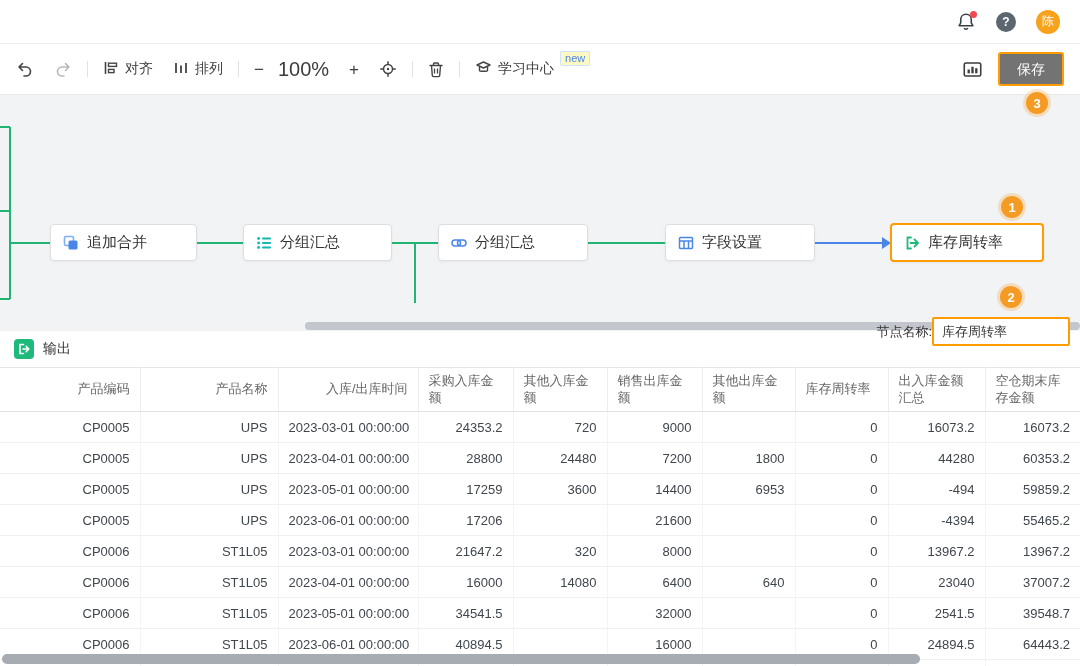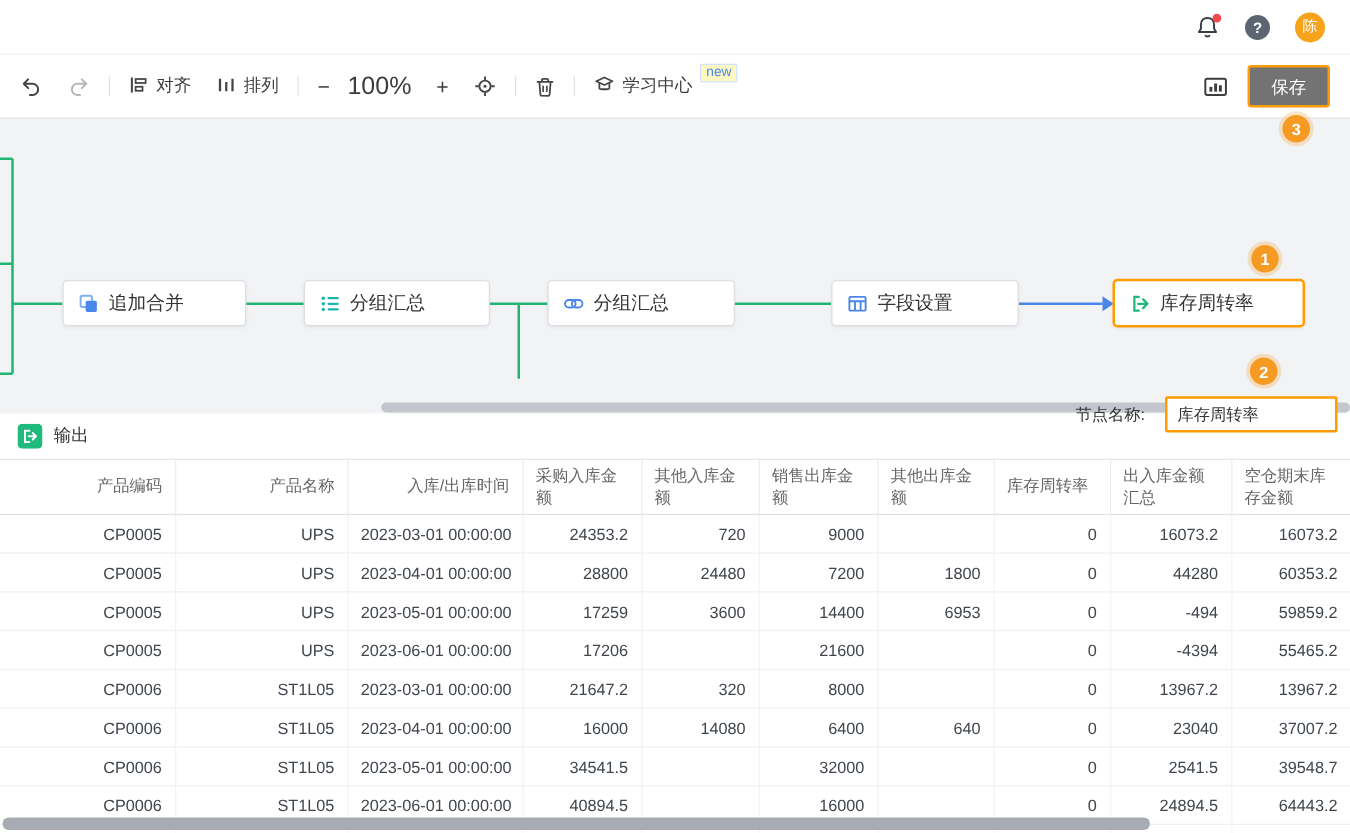--- a/index.html
+++ b/index.html
@@ -42,21 +42,21 @@
     display:flex;align-items:center;gap:8px;padding:0 12px;font-size:15px;color:#333;
     box-shadow:0 1px 3px rgba(0,0,0,.05);cursor:pointer}
   .node.selected{border:2px solid #ff9c00;top:128px;height:39px}
   .nico{display:flex;align-items:center}
   .canvas-scroll{position:absolute;left:305px;right:0;bottom:1px;height:8px;background:#c3c7cd;
     border-radius:4px;cursor:pointer}
 
   
   .panel{position:relative;background:#fff;height:334px}
   .panel-head{height:36px;display:flex;align-items:center;gap:9px;padding:0 14px;font-size:14px;color:#333}
-  .nodename{position:absolute;right:10px;top:-14px;display:flex;align-items:center;gap:16px;
+  .nodename{position:absolute;right:10px;top:-14px;display:flex;align-items:center;gap:0;
     font-size:13px;color:#333;z-index:6}
   .nodename input{width:138px;height:29px;border:2px solid #ff9c00;border-radius:2px;background:#fff;
     padding:0 8px;font-size:13px;color:#333;outline:none}
 
   
   table{border-collapse:collapse;table-layout:fixed;width:1080px;font-size:13px}
   th{height:44px;font-weight:normal;color:#666;background:#fff;border-top:1px solid #e5e5e5;
     border-bottom:1px solid #e2e2e2;border-right:1px solid #ededed;padding:2px 10px;line-height:1.3}
   td{height:31px;color:#40464d;border-bottom:1px solid #f0f0f0;border-right:1px solid #f4f4f4;
     padding:0 10px;white-space:nowrap;overflow:hidden}

